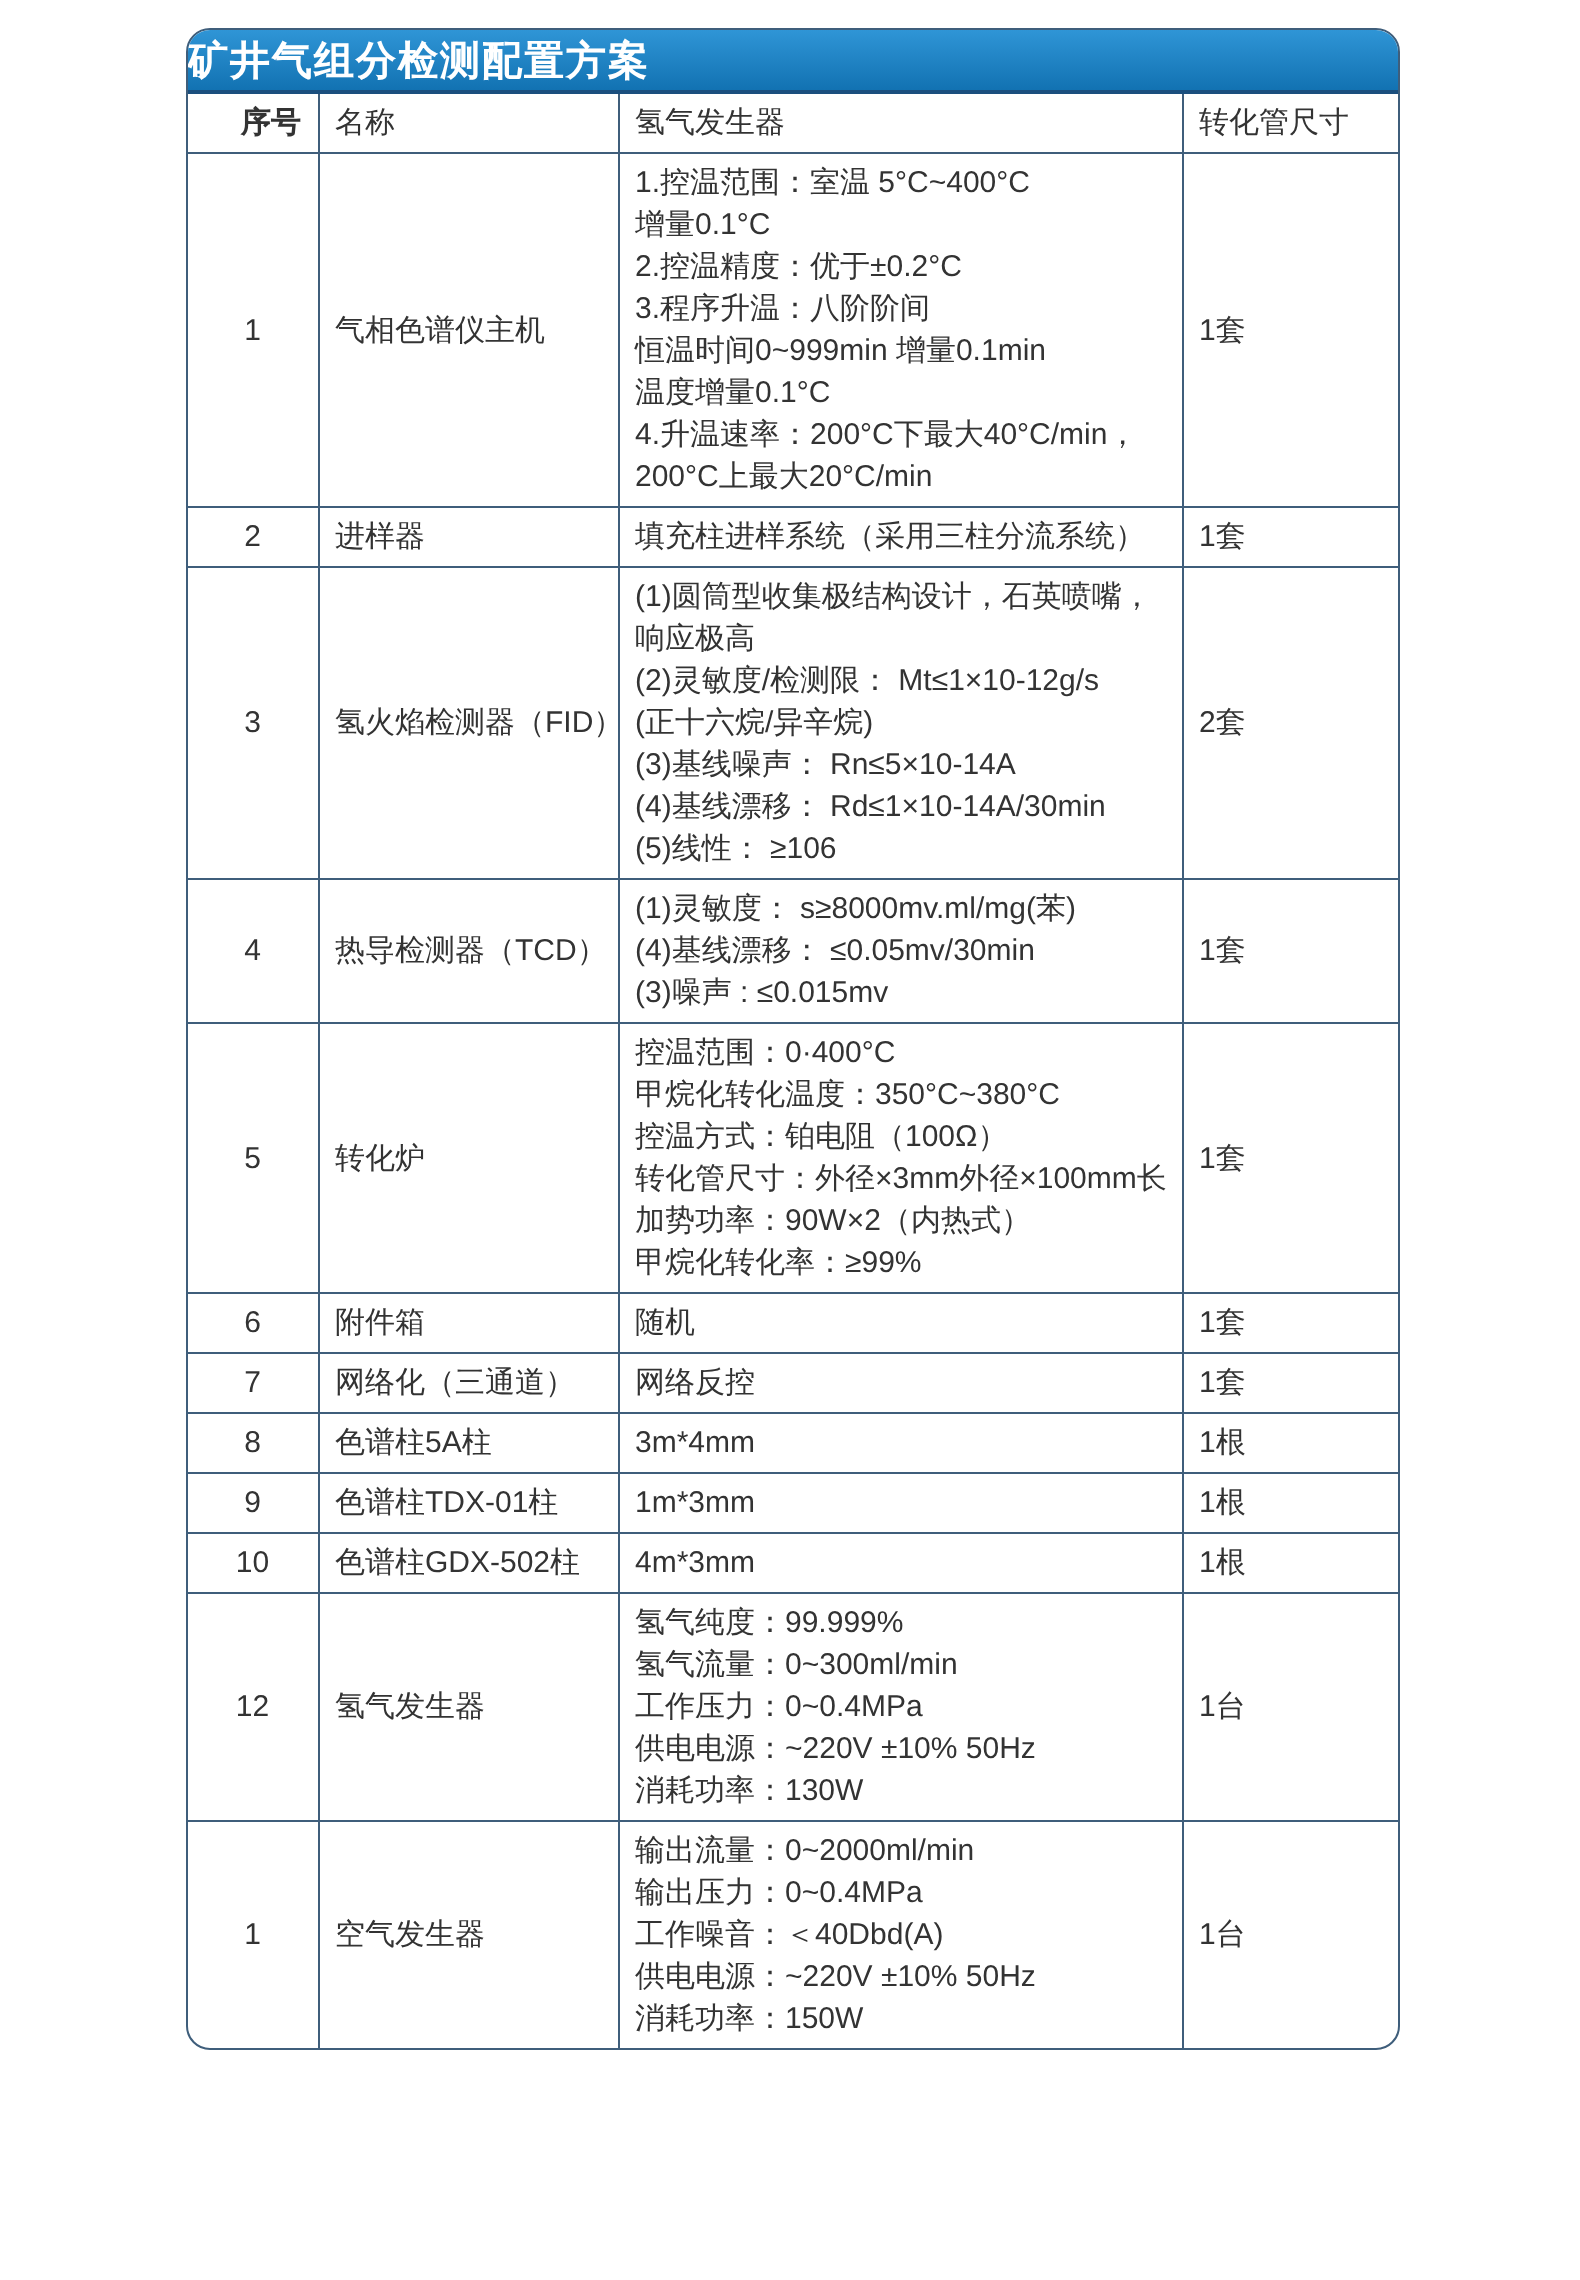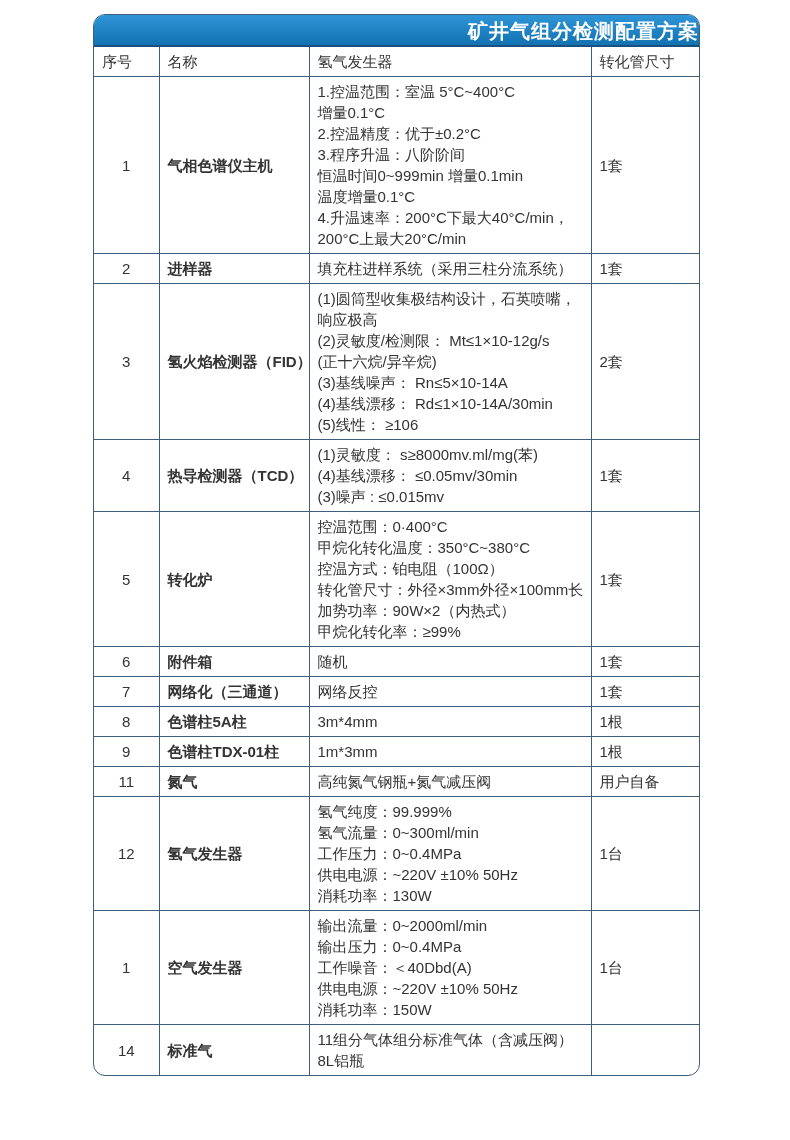--- a/index.html
+++ b/index.html
@@ -5,43 +5,43 @@
   * { margin:0; padding:0; box-sizing:border-box; }
   html,body { width:790px; background:#ffffff; font-family:"Liberation Sans", sans-serif; }
   body { position:relative; height:1140px; overflow:hidden; }
 
   .card {
     position:absolute; left:93px; top:14px; width:607px;
     border:1px solid #3f5e7b; border-radius:12px; overflow:hidden;
     background:#ffffff;
   }
   .titlebar {
-    height:32px; line-height:32px; text-align:right;
+    height:32px; line-height:32px; text-align:left;
     background:linear-gradient(#2f95d6, #1272b2);
     border-bottom:2px solid #1b4f7e;
     color:#ffffff; font-size:20px; font-weight:bold; letter-spacing:1px;
   }
   table.spec-table {
     width:100%; border-collapse:collapse; table-layout:fixed;
     border:hidden; 
     font-size:15px; color:#333333;
   }
   .spec-table th, .spec-table td {
     border:1px solid #3f5e7b;
     padding:4px 8px;
     line-height:21px;
     vertical-align:middle;
     overflow:hidden;
     font-weight:normal;
     text-align:left;
   }
   .spec-table th { height:29px; white-space:nowrap; }
-  .spec-table th.c-no { text-align:left; }
+  .spec-table th.c-no { text-align:right;font-weight:bold; }
   td.c-no { text-align:center; }
-  td.c-name { white-space:nowrap; padding-right:2px;font-weight:bold; }
+  td.c-name { white-space:nowrap; padding-right:2px; }
   td.c-qty { white-space:nowrap; }
   td.c-spec .spec-line { white-space:nowrap; }
   tr.single td { height:29px; }
 </style>
 </head>
 <body>
 
 <div class="card">
   <div class="titlebar">矿井气组分检测配置方案</div>
 
@@ -147,26 +147,26 @@
         </tr>
         <tr class="single">
           <td class="c-no">9</td>
           <td class="c-name">色谱柱TDX-01柱</td>
           <td class="c-spec">
             <div class="spec-line">1m*3mm</div>
           </td>
           <td class="c-qty">1根</td>
         </tr>
         <tr class="single">
-          <td class="c-no">11</td>
-          <td class="c-name">氮气</td>
+          <td class="c-no">10</td>
+          <td class="c-name">色谱柱GDX-502柱</td>
           <td class="c-spec">
-            <div class="spec-line">高纯氮气钢瓶+氮气减压阀</div>
+            <div class="spec-line">4m*3mm</div>
           </td>
-          <td class="c-qty">用户自备</td>
+          <td class="c-qty">1根</td>
         </tr>
         <tr>
           <td class="c-no">12</td>
           <td class="c-name">氢气发生器</td>
           <td class="c-spec">
             <div class="spec-line">氢气纯度：99.999%</div>
             <div class="spec-line">氢气流量：0~300ml/min</div>
             <div class="spec-line">工作压力：0~0.4MPa</div>
             <div class="spec-line">供电电源：~220V ±10% 50Hz</div>
             <div class="spec-line">消耗功率：130W</div>
@@ -178,24 +178,15 @@
           <td class="c-name">空气发生器</td>
           <td class="c-spec">
             <div class="spec-line">输出流量：0~2000ml/min</div>
             <div class="spec-line">输出压力：0~0.4MPa</div>
             <div class="spec-line">工作噪音：＜40Dbd(A)</div>
             <div class="spec-line">供电电源：~220V ±10% 50Hz</div>
             <div class="spec-line">消耗功率：150W</div>
           </td>
           <td class="c-qty">1台</td>
         </tr>
-        <tr>
-          <td class="c-no">14</td>
-          <td class="c-name">标准气</td>
-          <td class="c-spec">
-            <div class="spec-line">11组分气体组分标准气体（含减压阀）</div>
-            <div class="spec-line">8L铝瓶</div>
-          </td>
-          <td class="c-qty"></td>
-        </tr>
       </tbody>
   </table>
 </div>
 
 </body></html>

